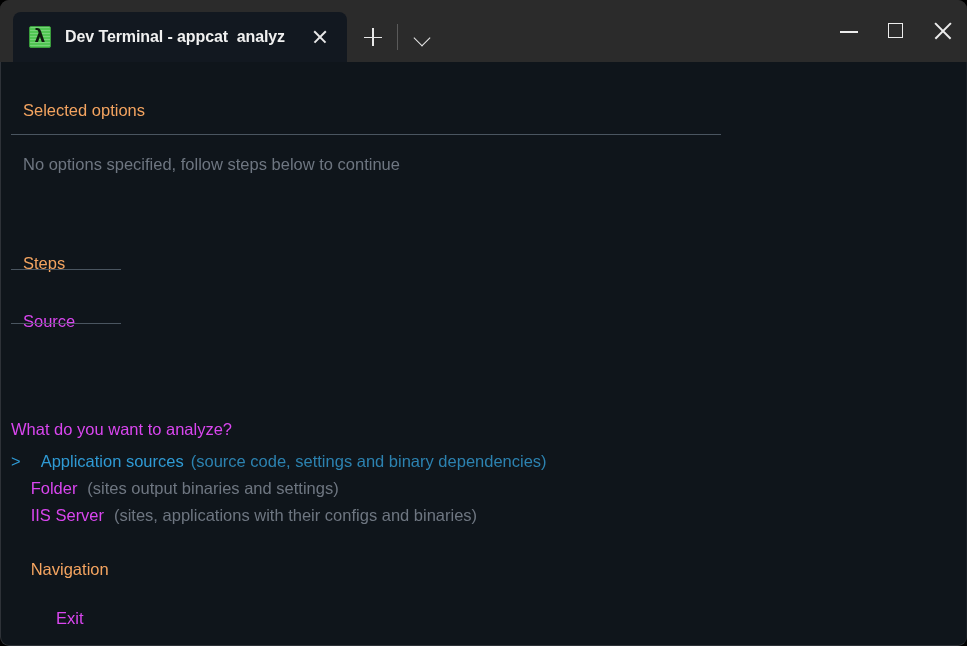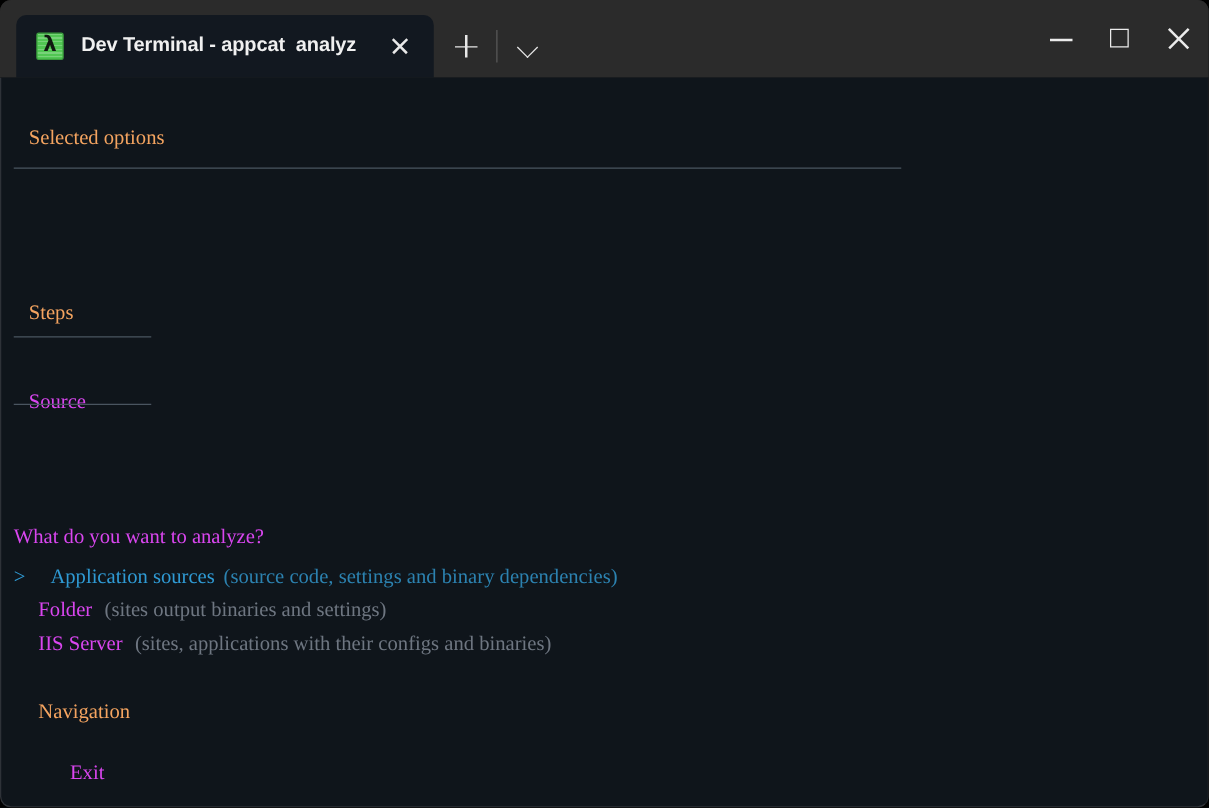--- a/index.html
+++ b/index.html
@@ -210,21 +210,21 @@
     border-right: 1px solid #1a1f25;
     border-bottom: 1px solid #2e3238;
     border-radius: 0 0 9px 9px;
     overflow: hidden;
   }
 
   .screen {
     position: relative;
     width: 100%;
     height: 100%;
-    font-family: Liberation Serif, serif;
+    font-family: Liberation Sans, sans-serif;
     font-size: 16.5px;
     line-height: 24px;
     color: #e6e6e6;
   }
 
   .ln { position: absolute; white-space: pre; }
 
   .hdr-orange { color: #f4a460; }
   .dim        { color: #6e7681; }
   .white      { color: #d946ef; margin-top: 22px; }
@@ -268,22 +268,23 @@
     </div>
   </div>
 
   <div class="terminal">
     <div class="screen">
 
       <div class="ln hdr-orange" style="left:22px; top:36px;">Selected options</div>
 
       <div class="rule" style="left:10px; top:72px; width:710px;"></div>
 
-
-      <div class="ln hdr-orange" style="left:22px; top:176px;">Steps</div>
+      <div class="ln dim" style="left:22px; top:90px;">No options specified, follow steps below to continue</div>
+
+      <div class="ln hdr-orange" style="left:22px; top:189px;">Steps</div>
 
       <div class="rule" style="left:10px; top:207px; width:110px;"></div>
 
       <div class="ln white" style="left:22px; top:225px;">Source</div>
 
       <div class="rule" style="left:10px; top:261px; width:110px;"></div>
 
       <div class="ln white" style="left:10px; top:333px;">What do you want to analyze?</div>
 
       <div class="ln" style="left:10px; top:387px;"><span class="blue">&gt;</span><span class="blue" style="margin-left:20px;">Application sources</span><span class="blue-dim" style="margin-left:7px;">(source code, settings and binary dependencies)</span></div>

